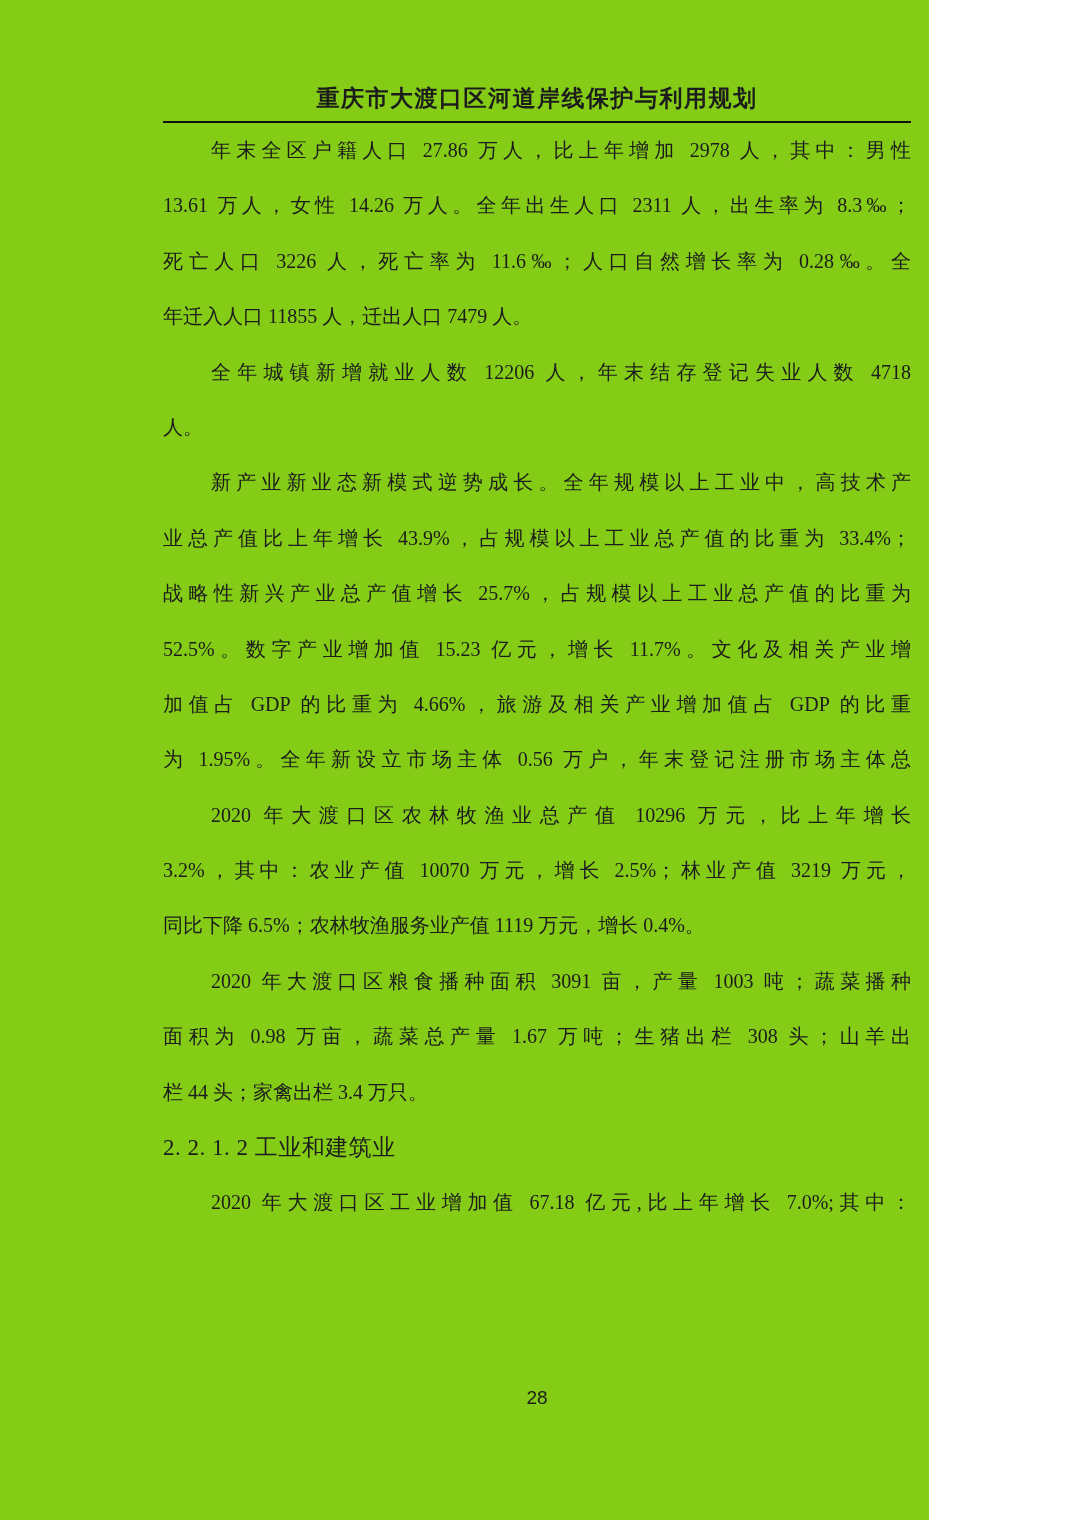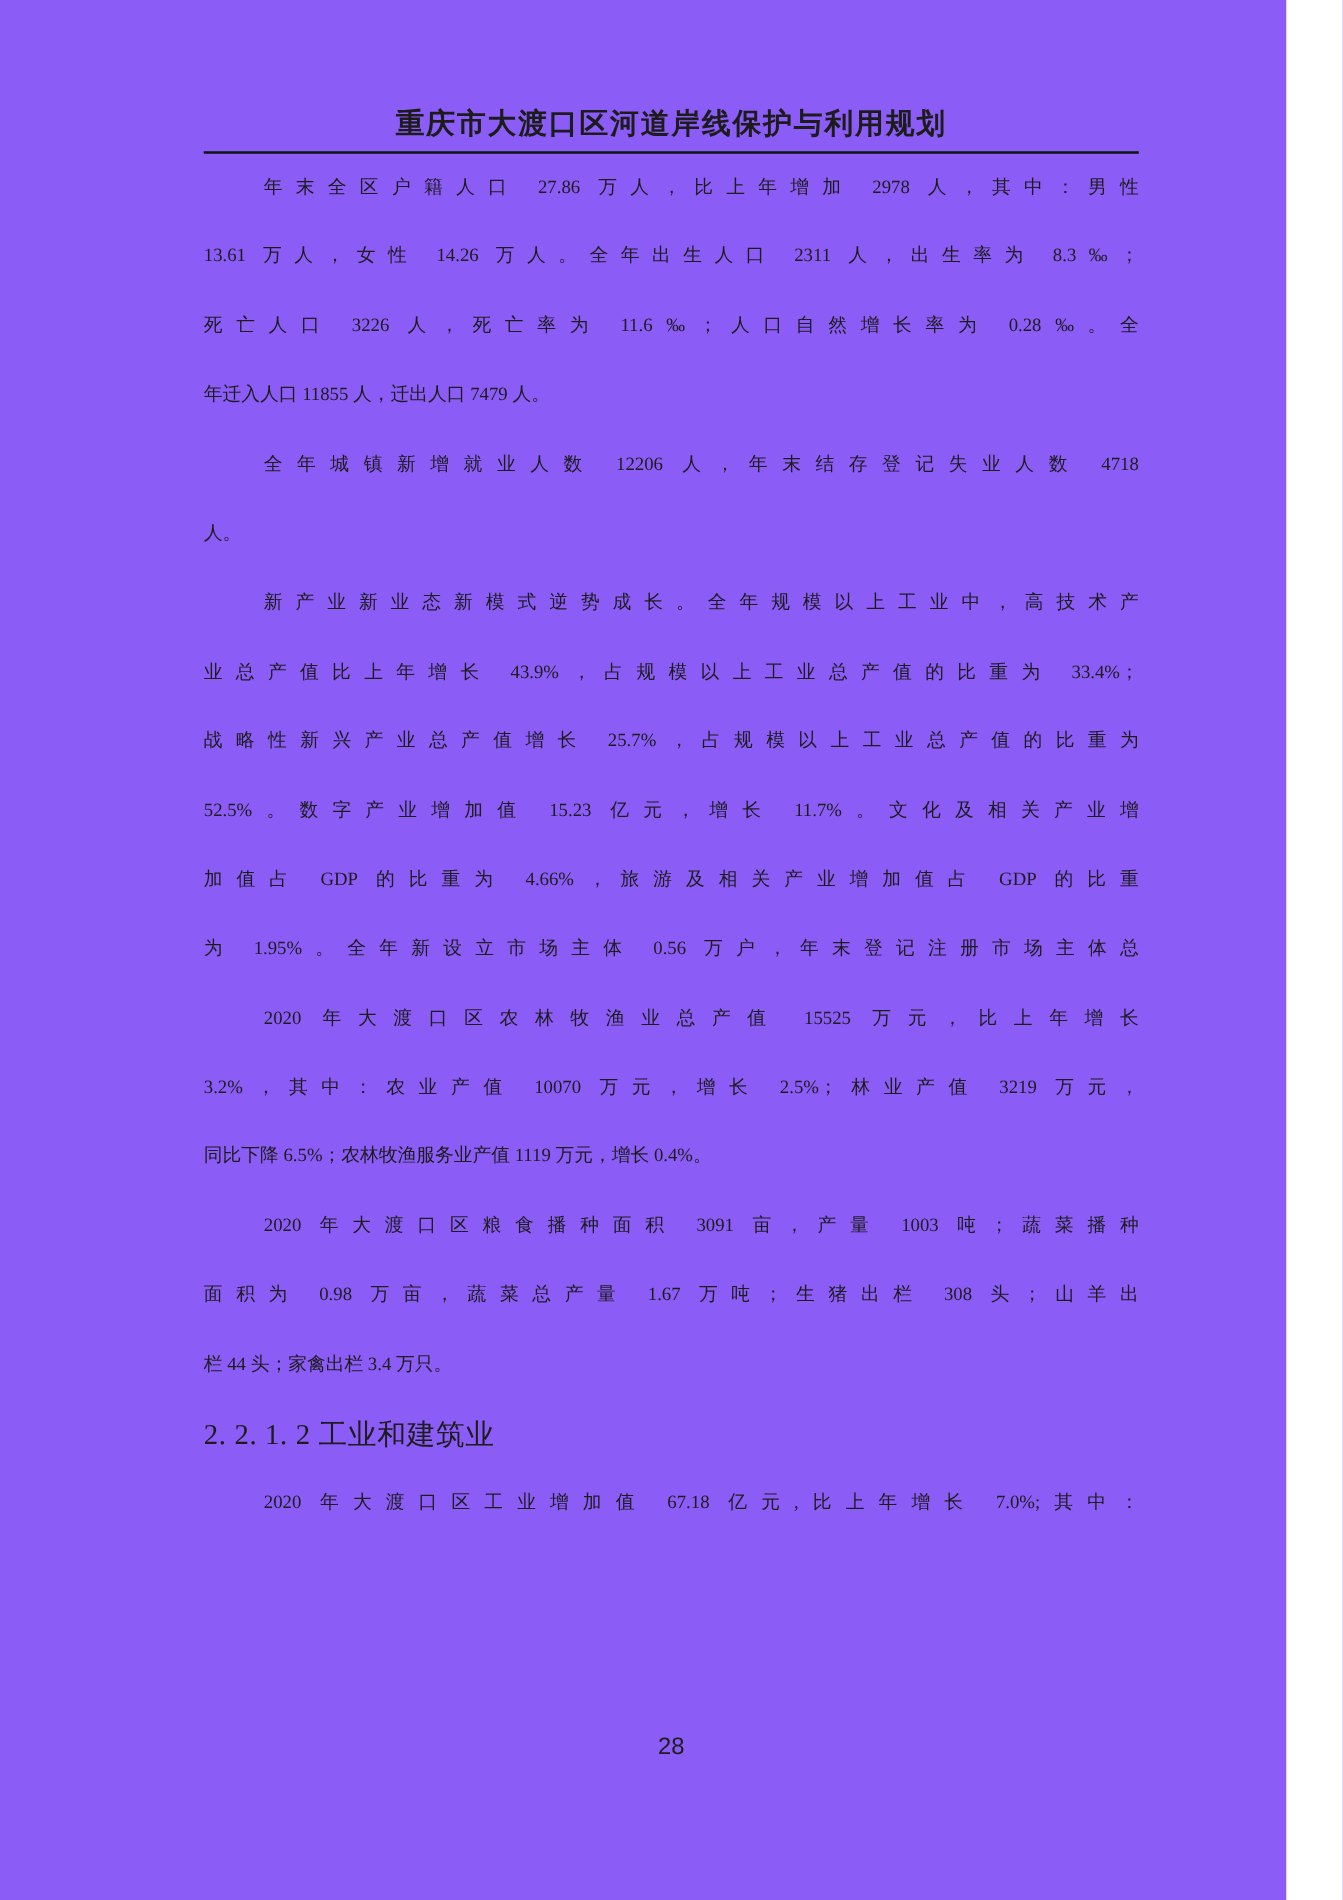--- a/index.html
+++ b/index.html
@@ -2,23 +2,23 @@
 <html><head>
 <meta charset="utf-8">
 <style>
   html, body {
     margin: 0;
     padding: 0;
     background: #ffffff;
   }
   .page {
     position: relative;
-    width: 1029px;
+    width: 929px;
     height: 1520px;
-    background: #8b5cf6;
+    background: #84cc16;
     font-family: "Liberation Serif", "DejaVu Serif", serif;
     color: #1c1c1c;
     overflow: hidden;
   }
   .content {
     position: absolute;
     left: 163px;
     top: 84px;
     width: 748px;
   }
@@ -32,21 +32,21 @@
     border-bottom: 2px solid #111111;
     white-space: nowrap;
     overflow: hidden;
   }
   .lines {
     width: 748px;
   }
   .line {
     height: 55.4px;
     line-height: 55.4px;
-    font-size: 15px;
+    font-size: 20px;
     overflow: hidden;
     white-space: normal;
   }
   .line.justify {
     text-align: justify;
     text-align-last: justify;
   }
   .line.left {
     text-align: left;
     text-align-last: left;
@@ -82,21 +82,21 @@
         <div class="line justify">死亡人口 3226 人，死亡率为 11.6‰；人口自然增长率为 0.28‰。全</div>
         <div class="line left">年迁入人口 11855 人，迁出人口 7479 人。</div>
         <div class="line justify indent">全年城镇新增就业人数 12206 人，年末结存登记失业人数 4718</div>
         <div class="line left">人。</div>
         <div class="line justify indent">新产业新业态新模式逆势成长。全年规模以上工业中，高技术产</div>
         <div class="line justify">业总产值比上年增长 43.9%，占规模以上工业总产值的比重为 33.4%；</div>
         <div class="line justify">战略性新兴产业总产值增长 25.7%，占规模以上工业总产值的比重为</div>
         <div class="line justify">52.5%。数字产业增加值 15.23 亿元，增长 11.7%。文化及相关产业增</div>
         <div class="line justify">加值占 GDP 的比重为 4.66%，旅游及相关产业增加值占 GDP 的比重</div>
         <div class="line justify">为 1.95%。全年新设立市场主体 0.56 万户，年末登记注册市场主体总</div>
-        <div class="line justify indent">2020 年大渡口区农林牧渔业总产值 15525 万元，比上年增长</div>
+        <div class="line justify indent">2020 年大渡口区农林牧渔业总产值 10296 万元，比上年增长</div>
         <div class="line justify">3.2%，其中：农业产值 10070 万元，增长 2.5%；林业产值 3219 万元，</div>
         <div class="line left">同比下降 6.5%；农林牧渔服务业产值 1119 万元，增长 0.4%。</div>
         <div class="line justify indent">2020 年大渡口区粮食播种面积 3091 亩，产量 1003 吨；蔬菜播种</div>
         <div class="line justify">面积为 0.98 万亩，蔬菜总产量 1.67 万吨；生猪出栏 308 头；山羊出</div>
         <div class="line left">栏 44 头；家禽出栏 3.4 万只。</div>
         <div class="line left heading">2. 2. 1. 2  工业和建筑业</div>
         <div class="line justify indent">2020 年大渡口区工业增加值 67.18 亿元,比上年增长 7.0%;其中：</div>
       </div>
   </div>
   <div class="footer">28</div>

